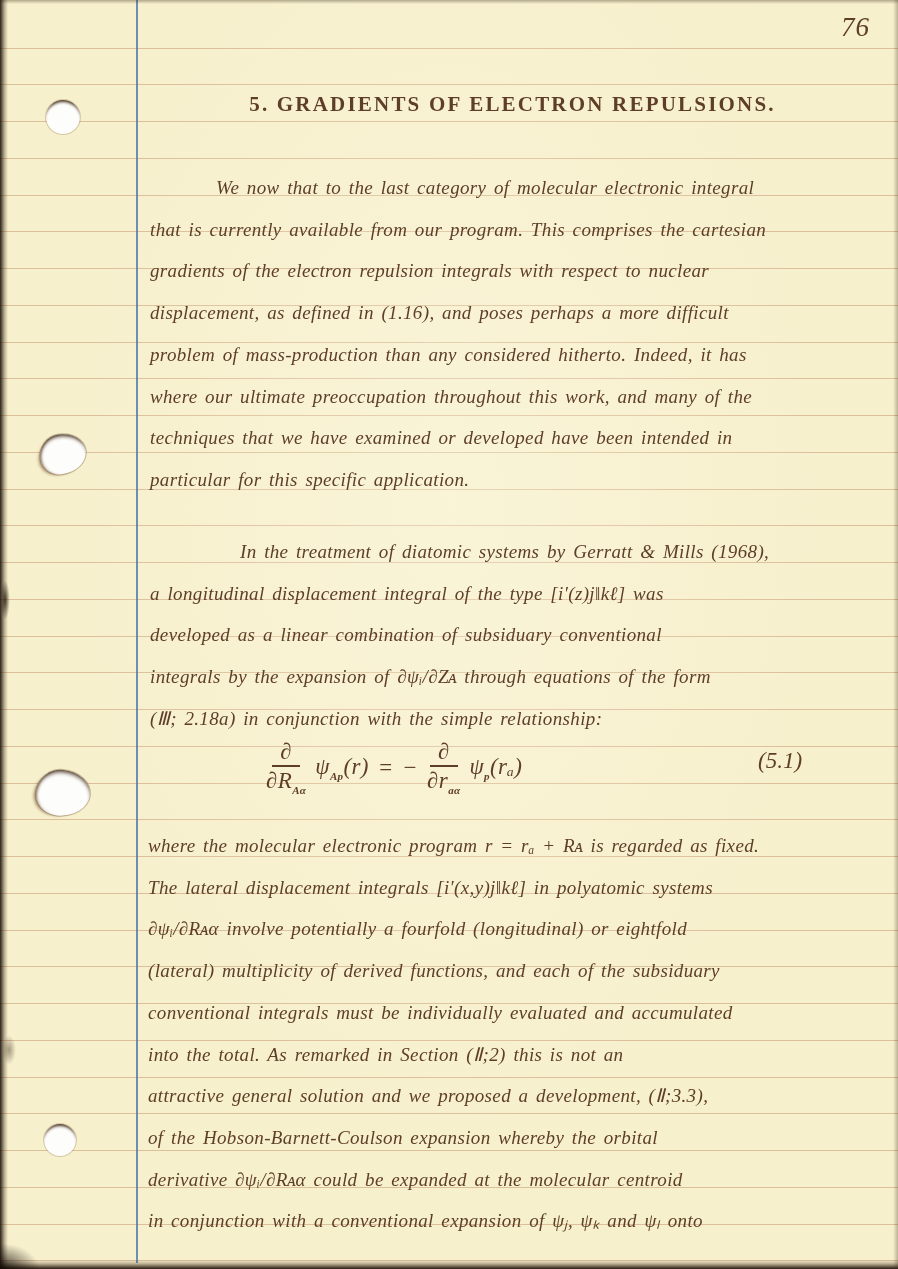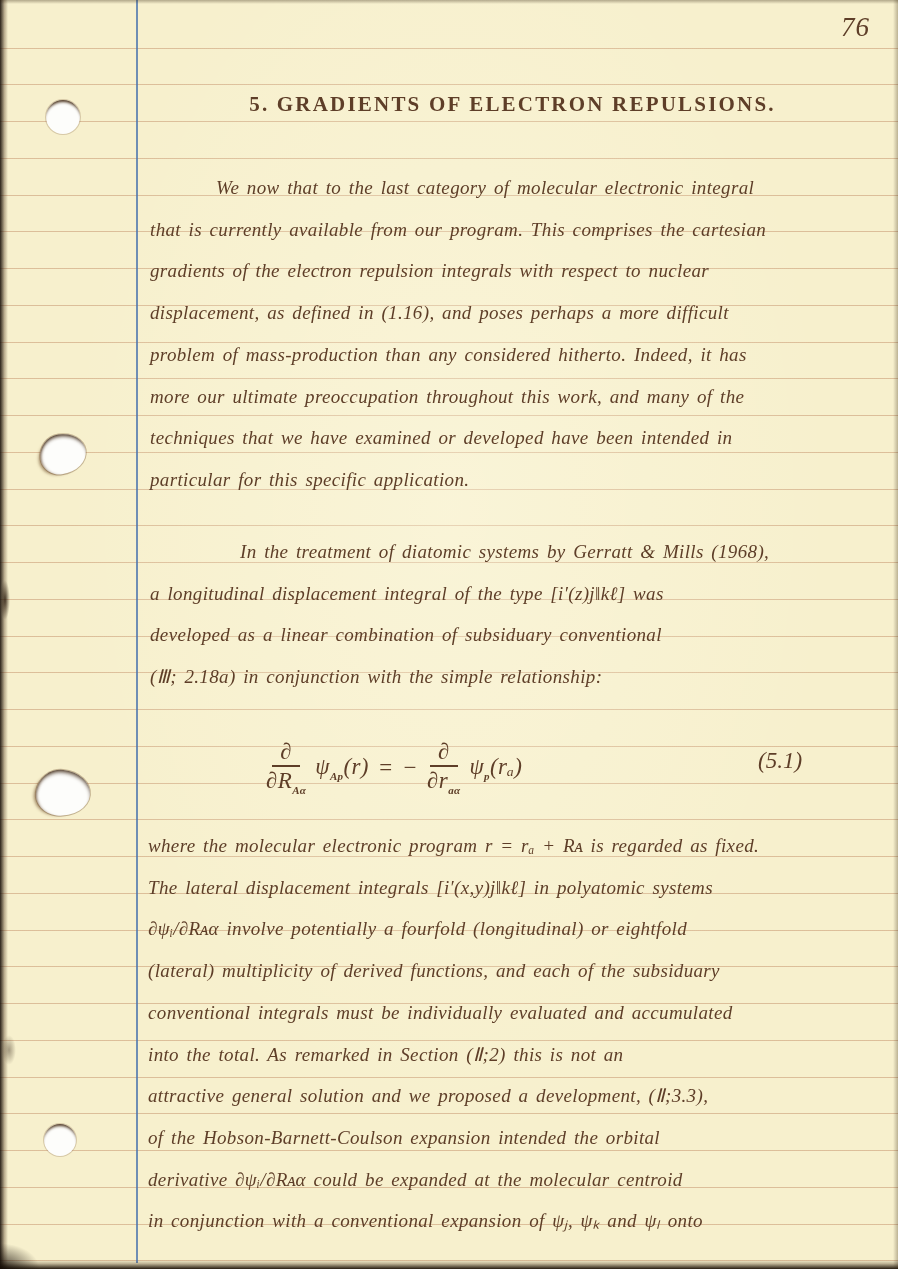--- a/index.html
+++ b/index.html
@@ -80,29 +80,30 @@
   <div class="page-number">76</div>
 
   <div class="title">5. GRADIENTS OF ELECTRON REPULSIONS.</div>
 
   <div class="para hand" style="top:162px;">
     <div class="tline ind-a">We now that to the last category of molecular electronic integral</div>
     <div class="tline">that is currently available from our program. This comprises the cartesian</div>
     <div class="tline">gradients of the electron repulsion integrals with respect to nuclear</div>
     <div class="tline">displacement, as defined in (1.16), and poses perhaps a more difficult</div>
     <div class="tline">problem of mass-production than any considered hitherto. Indeed, it has</div>
-    <div class="tline">more our ultimate preoccupation throughout this work, and many of the</div>
+    <div class="tline">where our ultimate preoccupation throughout this work, and many of the</div>
     <div class="tline">techniques that we have examined or developed have been intended in</div>
     <div class="tline">particular for this specific application.</div>
   </div>
 
   <div class="para hand" style="top:526px;font-style:italic;">
     <div class="tline ind-b">In the treatment of diatomic systems by Gerratt &amp; Mills (1968),</div>
     <div class="tline">a longitudinal displacement integral of the type [i′(z)j‖kℓ] was</div>
     <div class="tline">developed as a linear combination of subsiduary conventional</div>
+    <div class="tline">integrals by the expansion of ∂ψᵢ/∂Zᴀ through equations of the form</div>
     <div class="tline">(Ⅲ; 2.18a) in conjunction with the simple relationship:</div>
   </div>
 
   <div class="equation hand">
     <span class="frac">
       <span class="num">∂</span>
       <span class="den"><span>∂R</span><sub>Aα</sub></span>
     </span>
     <span><span>ψ</span><sub>Ap</sub><span>(r)</span></span>
     <span>= −</span>
@@ -115,21 +116,21 @@
   <div class="eq-label">(5.1)</div>
 
   <div class="para hand" style="top:820px; left:148px;">
     <div class="tline">where the molecular electronic program r = rₐ + Rᴀ is regarded as fixed.</div>
     <div class="tline">The lateral displacement integrals [i′(x,y)j‖kℓ] in polyatomic systems</div>
     <div class="tline">∂ψᵢ/∂Rᴀα involve potentially a fourfold (longitudinal) or eightfold</div>
     <div class="tline">(lateral) multiplicity of derived functions, and each of the subsiduary</div>
     <div class="tline">conventional integrals must be individually evaluated and accumulated</div>
     <div class="tline">into the total. As remarked in Section (Ⅱ;2) this is not an</div>
     <div class="tline">attractive general solution and we proposed a development, (Ⅱ;3.3),</div>
-    <div class="tline">of the Hobson-Barnett-Coulson expansion intended the orbital</div>
+    <div class="tline">of the Hobson-Barnett-Coulson expansion whereby the orbital</div>
     <div class="tline">derivative ∂ψᵢ/∂Rᴀα could be expanded at the molecular centroid</div>
     <div class="tline">in conjunction with a conventional expansion of ψⱼ, ψₖ and ψₗ onto</div>
   </div>
 
   <div class="edge-left"></div>
   <div class="edge-bottom"></div>
   <div class="edge-top"></div>
   <div class="edge-right"></div>
   <div class="corner-bl"></div>
   <div class="smudge" style="left:0px; top:580px; width:10px; height:40px;"></div>

